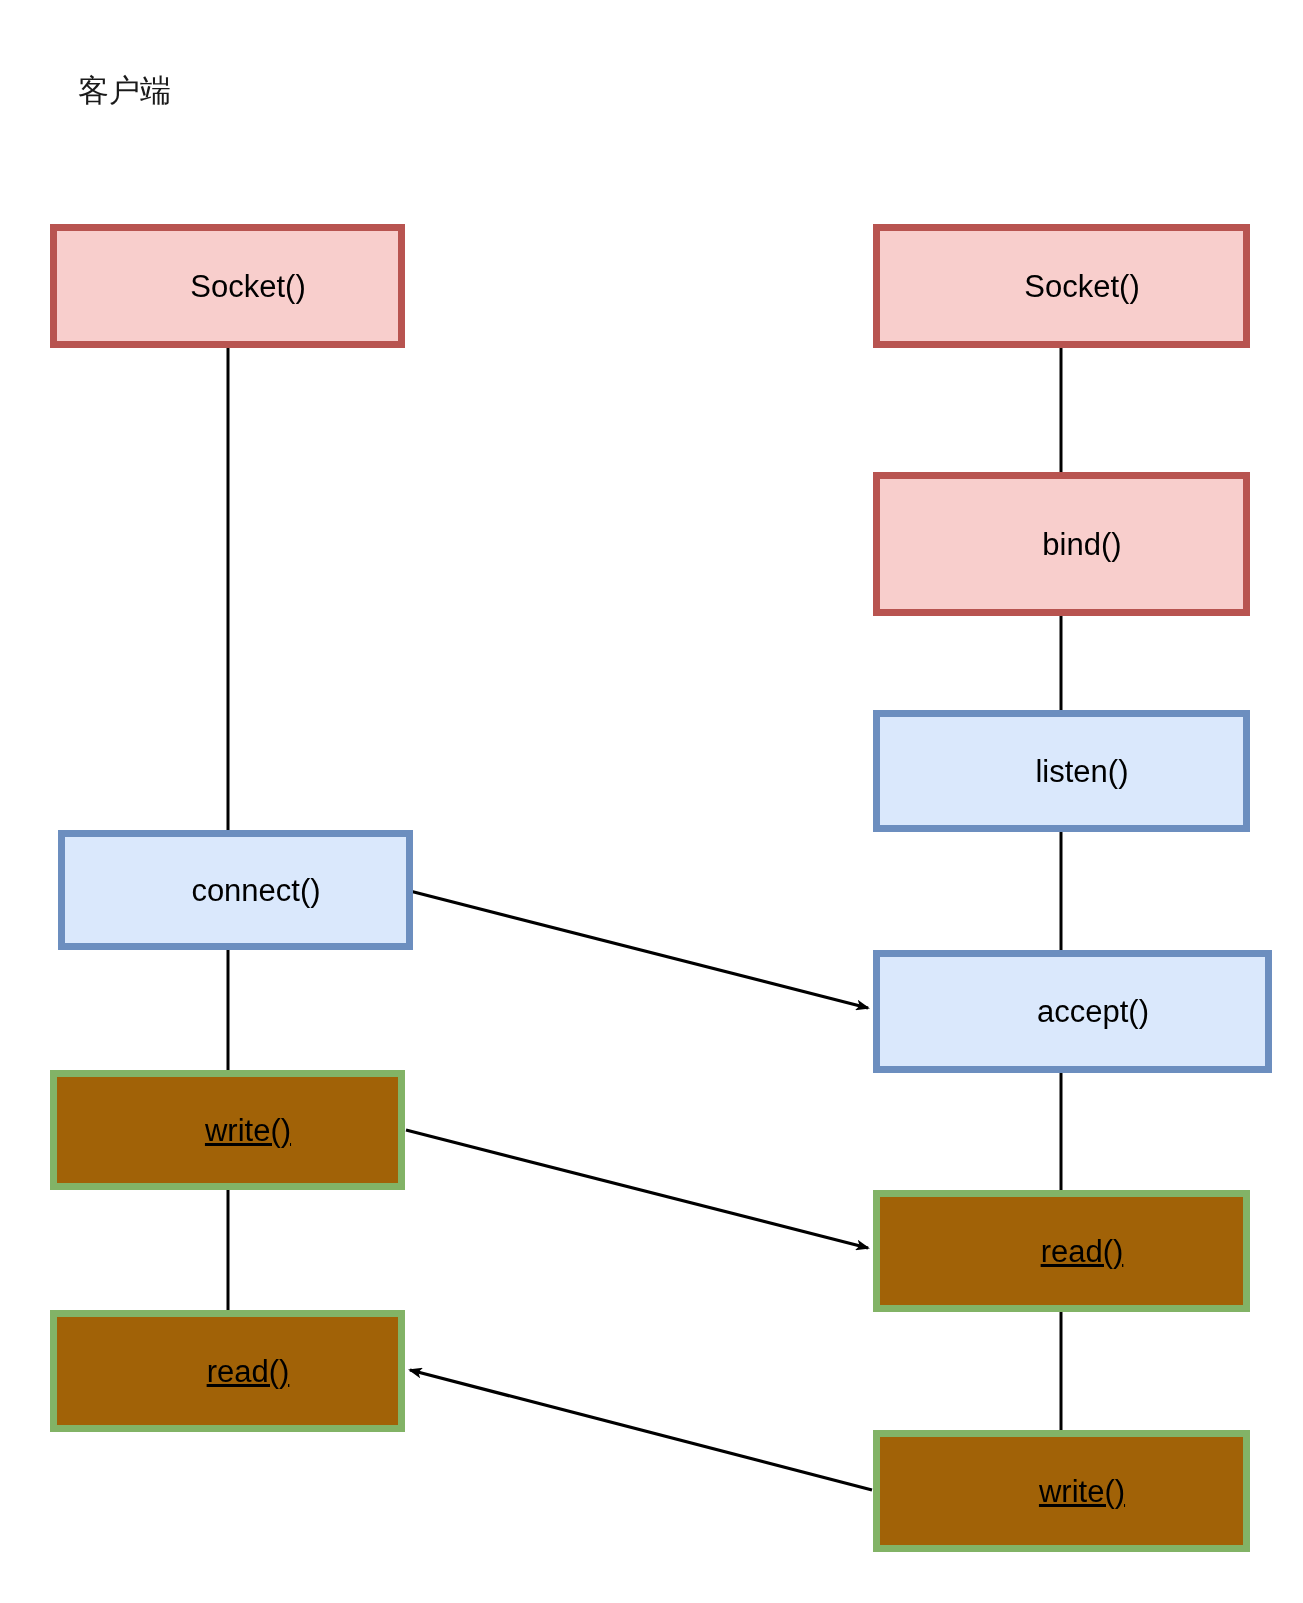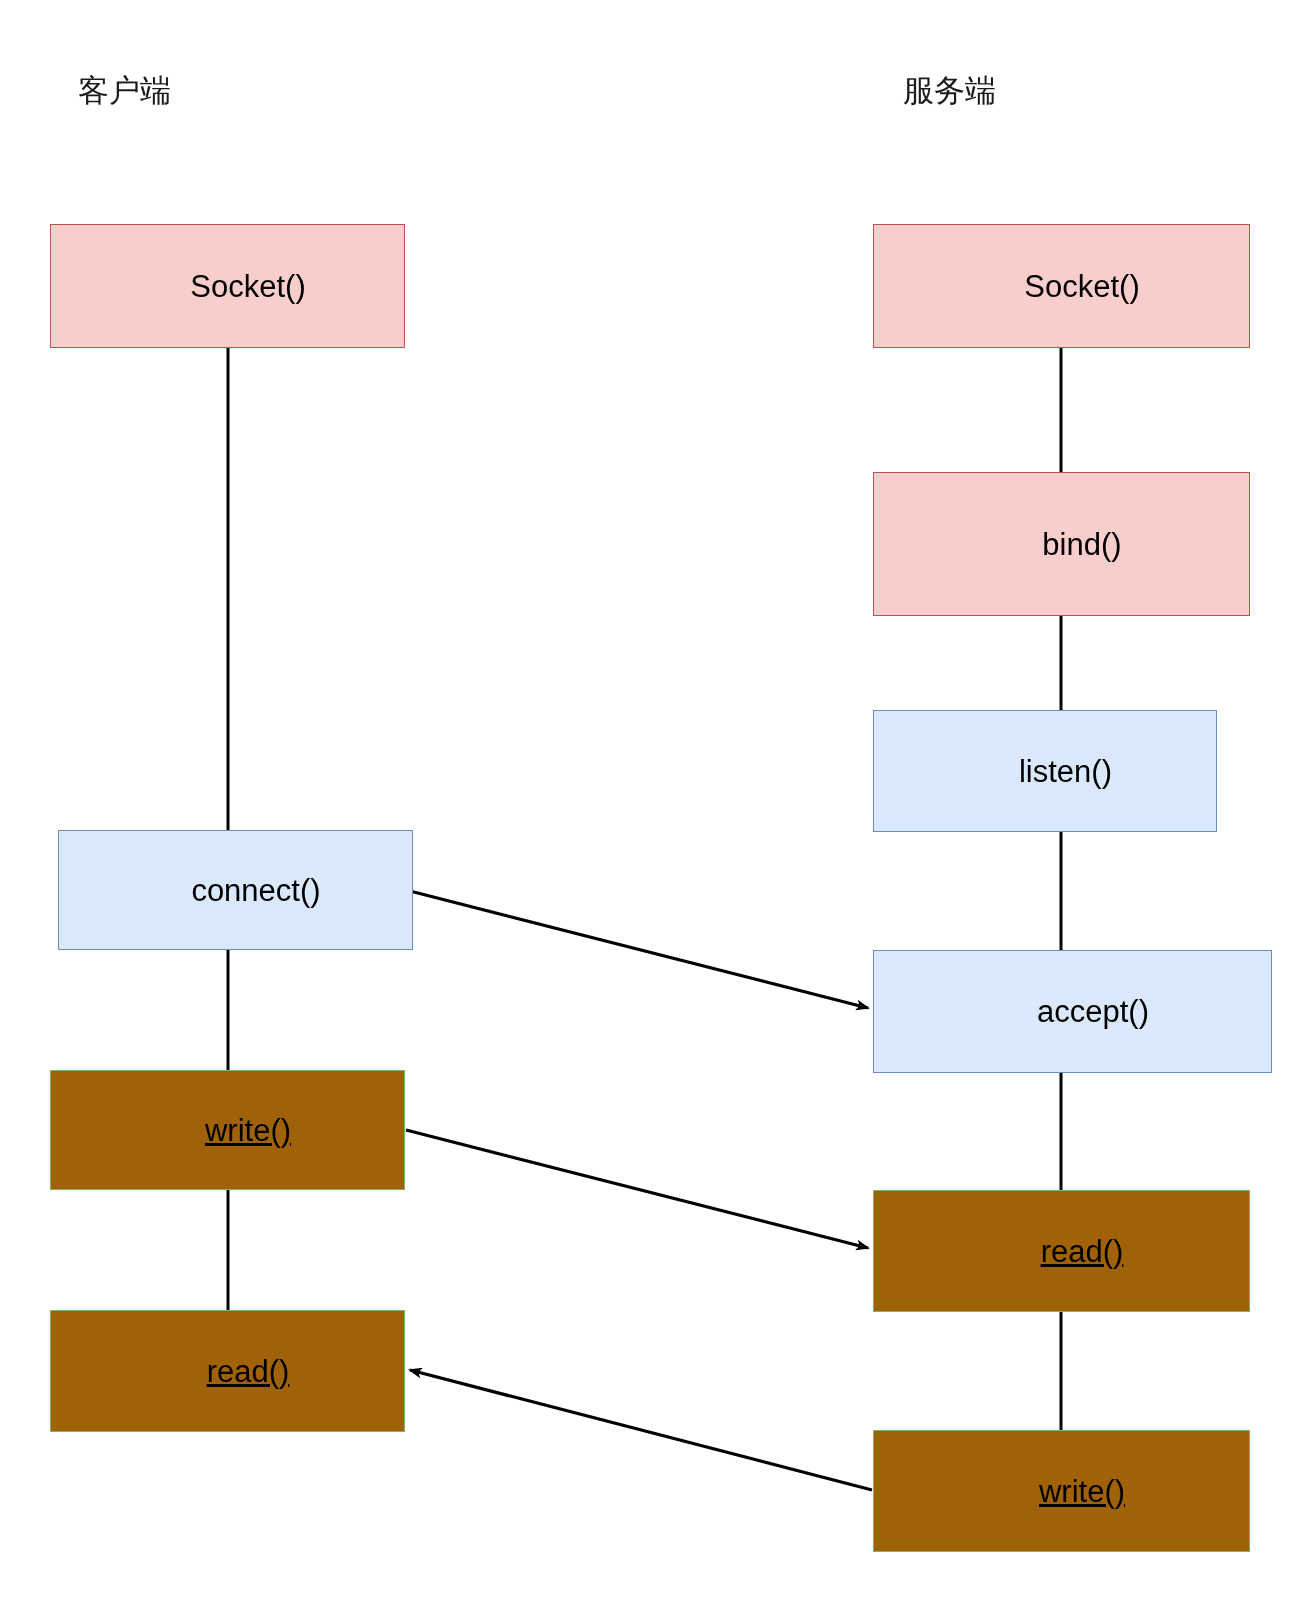--- a/index.html
+++ b/index.html
@@ -21,21 +21,21 @@
     position: absolute;
     font-family: "Liberation Serif", "DejaVu Serif", serif;
     font-size: 31px;
     color: #1a1a1a;
     line-height: 1;
     white-space: nowrap;
   }
   .node {
     position: absolute;
     box-sizing: border-box;
-    border: 1px solid #a16207;
+    border: 7px solid #a16207;
     display: flex;
     align-items: center;
     justify-content: center;
     font-size: 31px;
     color: #000000;
     line-height: 1;
     z-index: 3;
     padding-left: 41px;
   }
   .node .node-label {
@@ -63,21 +63,20 @@
     z-index: 1;
   }
 </style>
 </head>
 <body>
 
 <div id="canvas">
 
   <div class="col-header" id="header-client" style="left: 78px; top: 75px; width: 300px;">客户端</div>
 
-  <div class="col-header" id="header-server" style="left: 903px; top: 75px; width: 300px;">服务端</div>
 
   <svg class="edge-layer" id="edge-layer" viewBox="0 0 1303 1603">
     <defs>
       <marker id="arrowhead-right" markerWidth="14" markerHeight="11" refX="12" refY="5.5" orient="auto" markerUnits="userSpaceOnUse">
         <path d="M0,0 L14,5.5 L0,11 L3.4,5.5 Z" fill="#000000"></path>
       </marker>
       <marker id="arrowhead-left" markerWidth="14" markerHeight="11" refX="12" refY="5.5" orient="auto" markerUnits="userSpaceOnUse">
         <path d="M0,0 L14,5.5 L0,11 L3.4,5.5 Z" fill="#000000"></path>
       </marker>
     </defs>
@@ -110,21 +109,21 @@
       </div>
       <div class="node green" style="left: 50px; top: 1310px; width: 355px; height: 122px;">
         <span class="node-label">read()</span>
       </div>
       <div class="node pink" style="left: 873px; top: 224px; width: 377px; height: 124px;">
         <span class="node-label">Socket()</span>
       </div>
       <div class="node pink" style="left: 873px; top: 472px; width: 377px; height: 144px;">
         <span class="node-label">bind()</span>
       </div>
-      <div class="node blue" style="left: 873px; top: 710px; width: 344px; height: 122px;">
+      <div class="node blue" style="left: 873px; top: 710px; width: 377px; height: 122px;">
         <span class="node-label">listen()</span>
       </div>
       <div class="node blue" style="left: 873px; top: 950px; width: 399px; height: 123px;">
         <span class="node-label">accept()</span>
       </div>
       <div class="node green" style="left: 873px; top: 1190px; width: 377px; height: 122px;">
         <span class="node-label">read()</span>
       </div>
       <div class="node green" style="left: 873px; top: 1430px; width: 377px; height: 122px;">
         <span class="node-label">write()</span>

